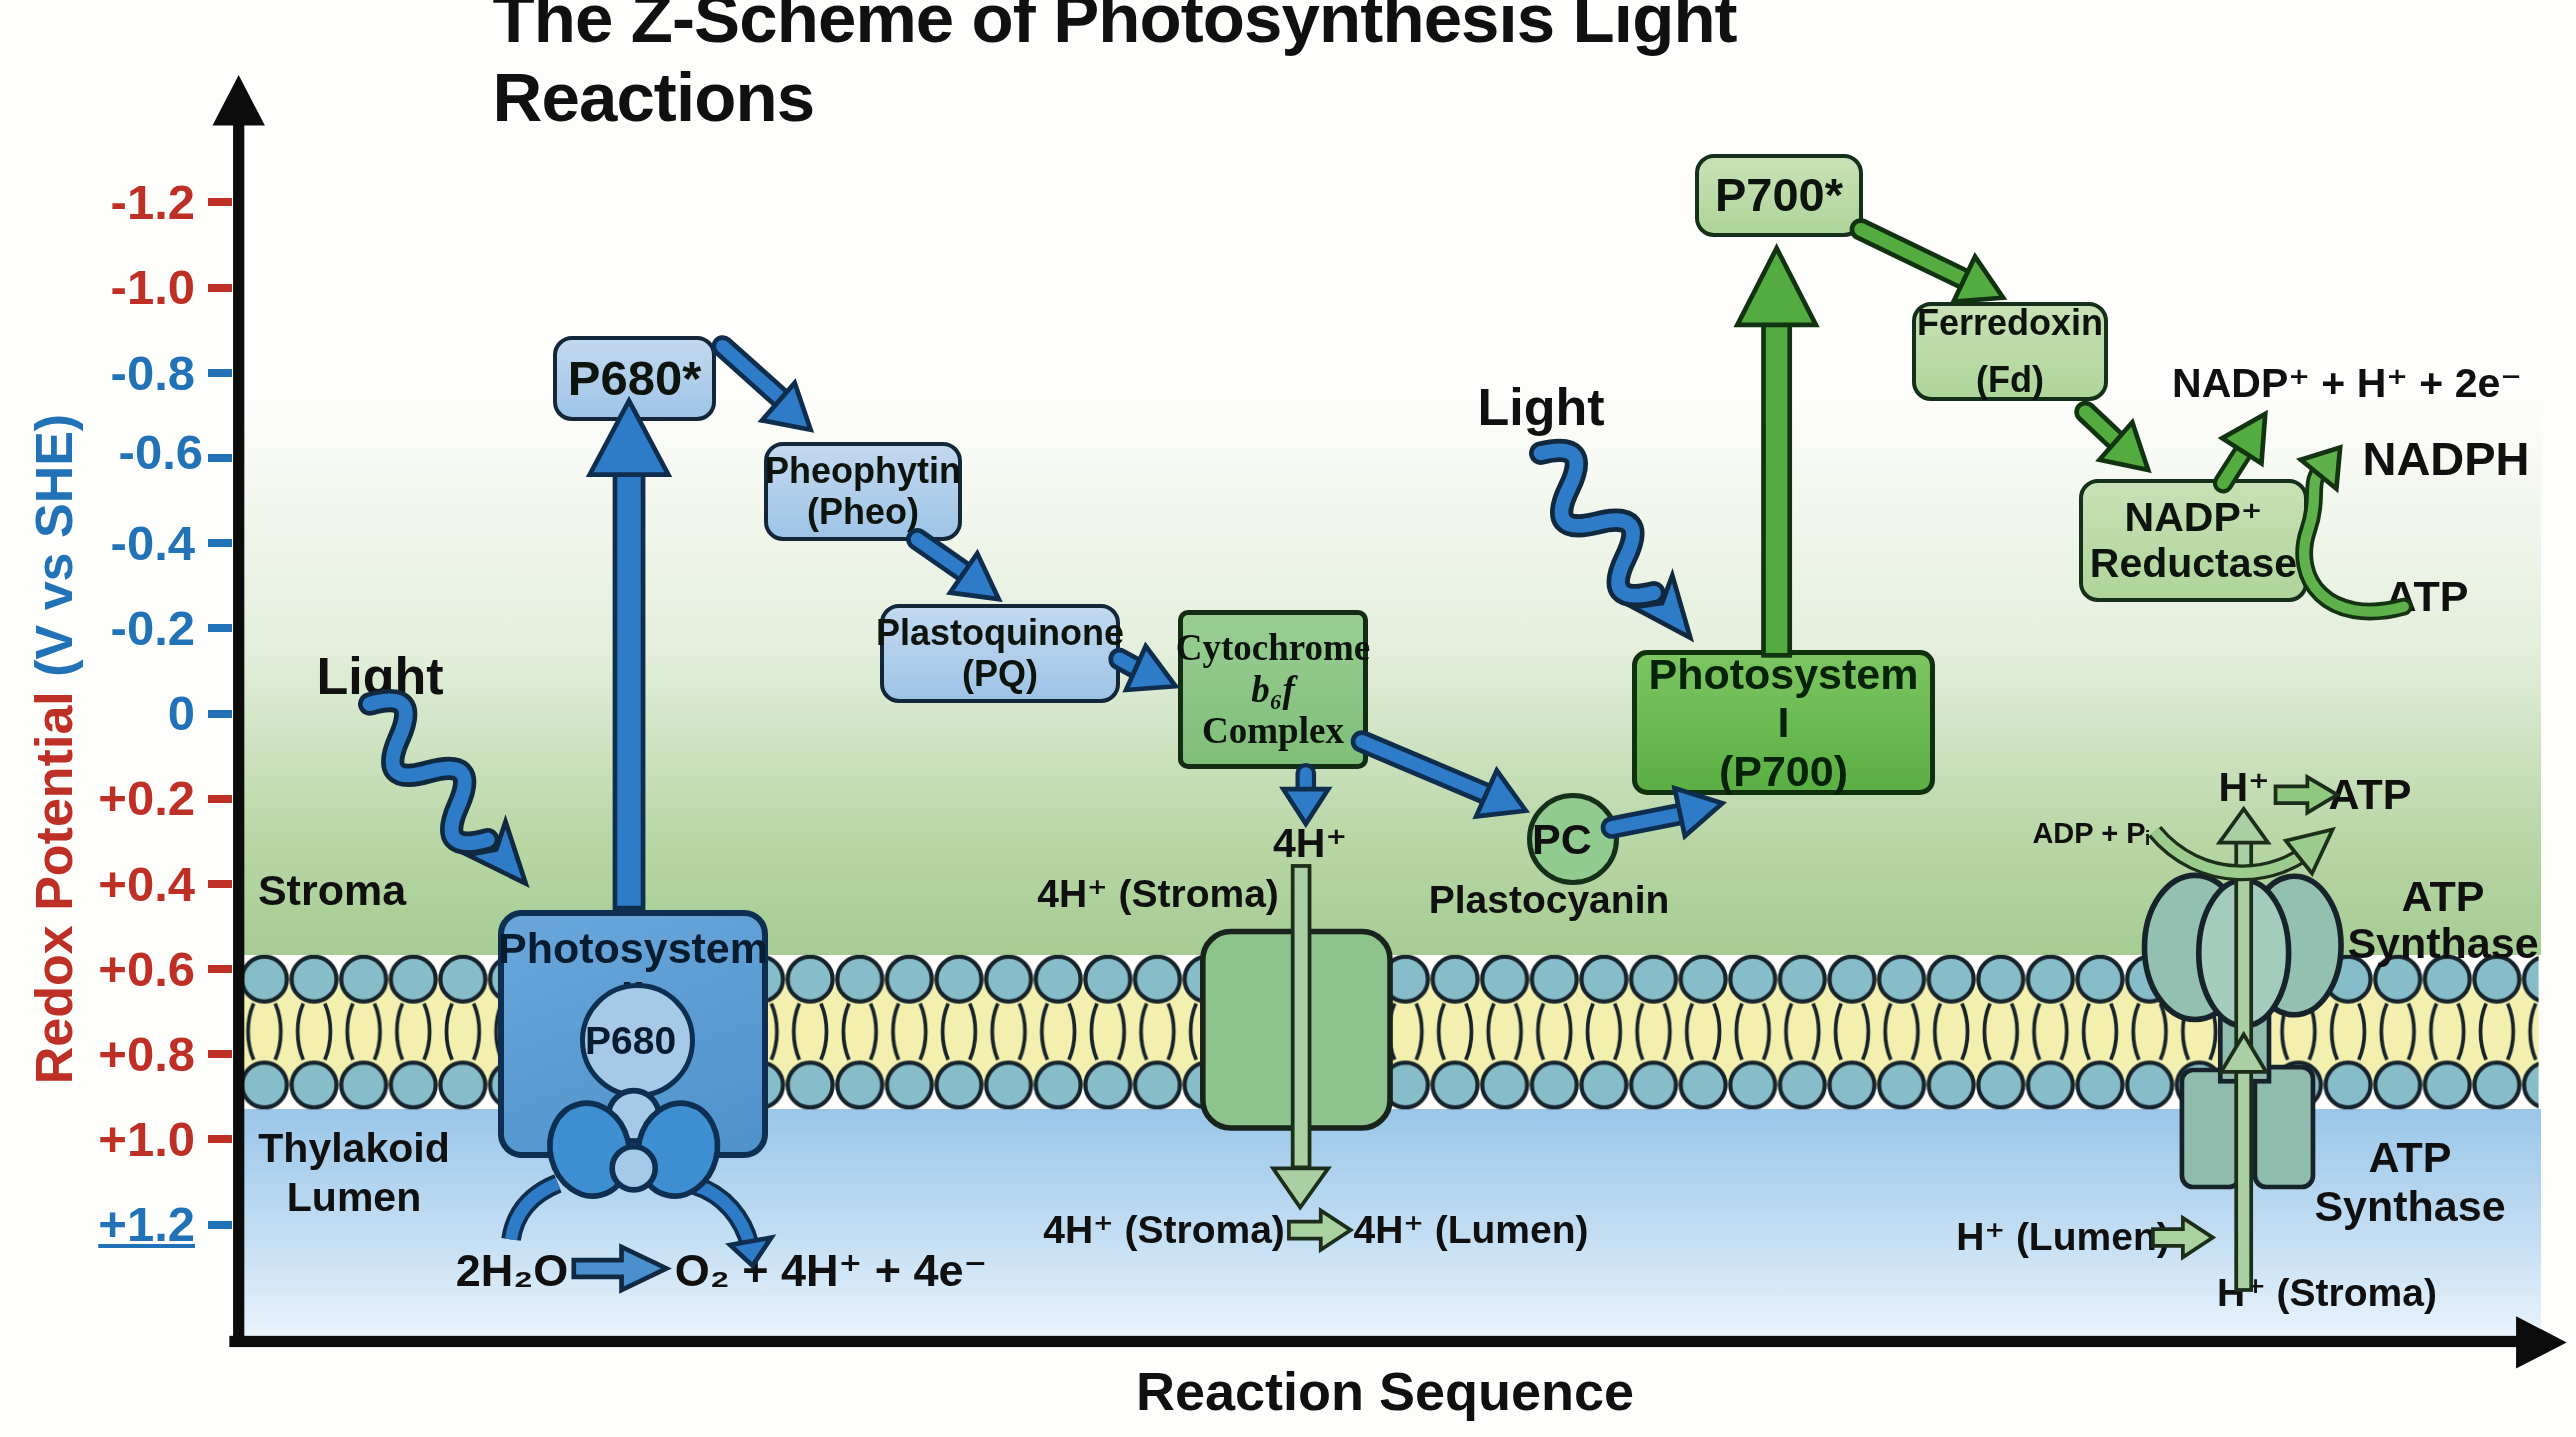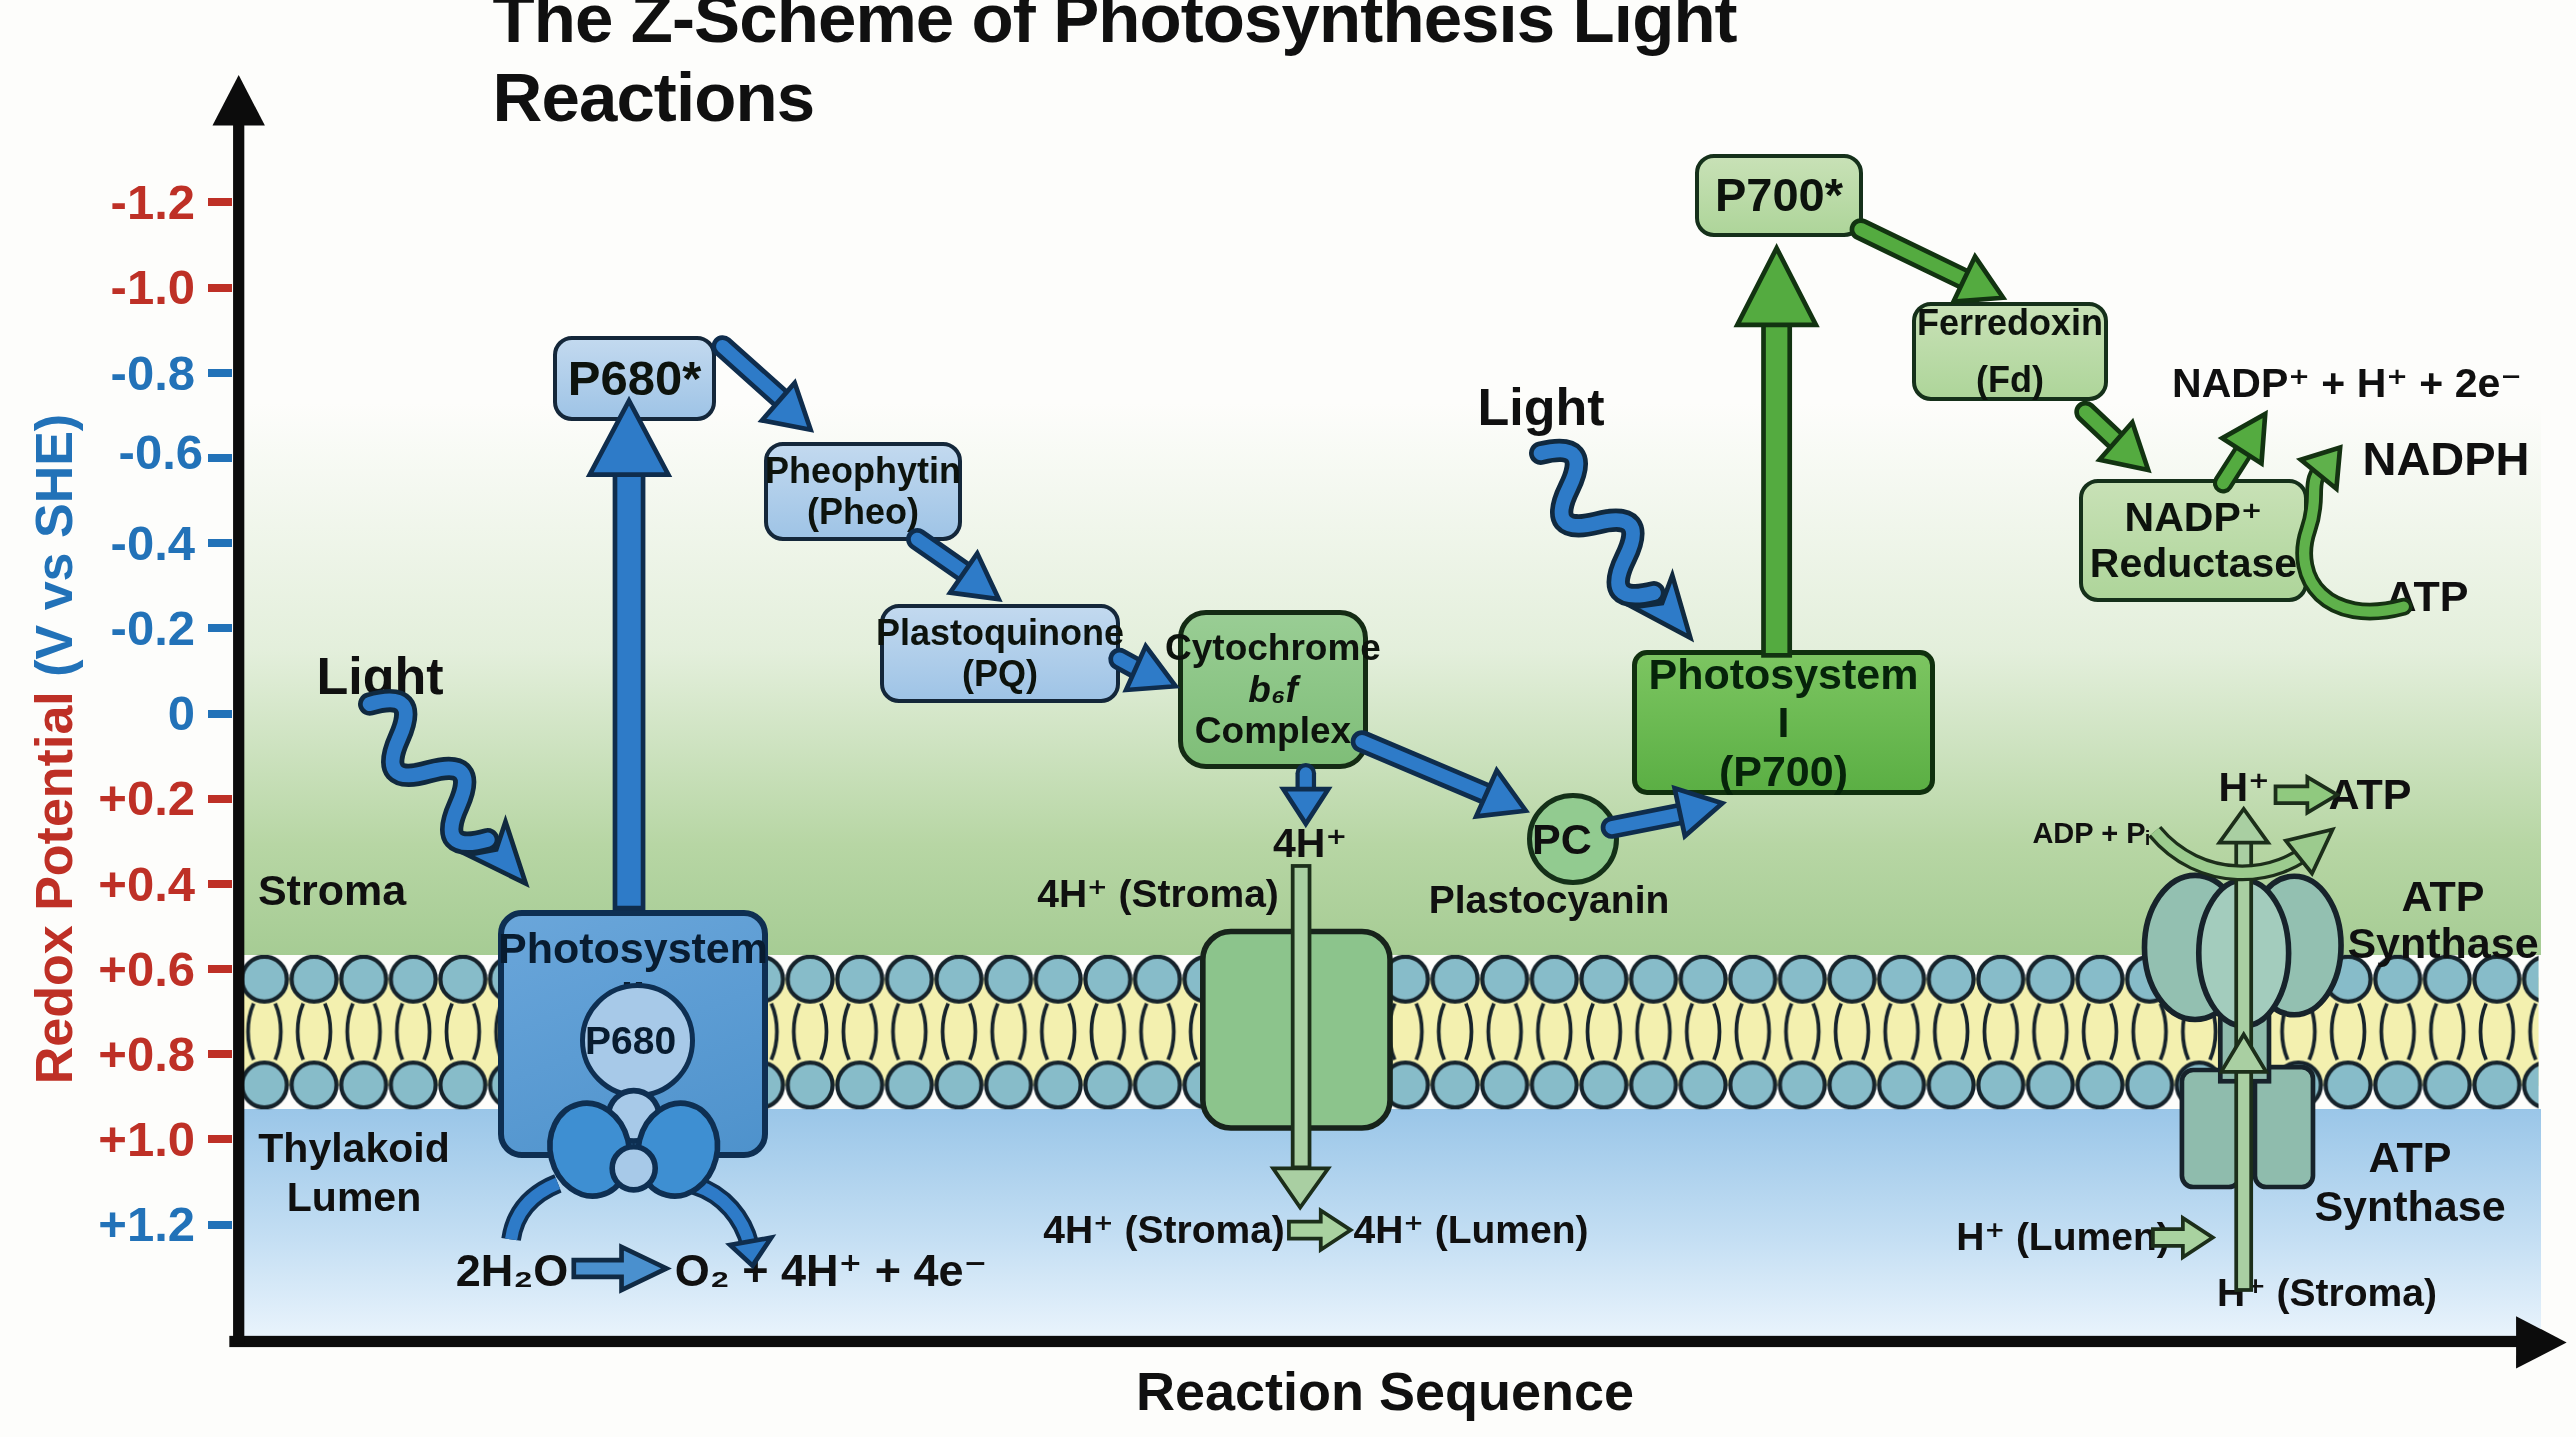--- a/index.html
+++ b/index.html
@@ -23,21 +23,21 @@
   .stroma-bg{left:240px;top:403px;width:2301px;height:552px;
     background:linear-gradient(180deg,rgba(206,227,193,0) 0%,rgba(206,227,193,.55) 45%,#b7d6a4 80%,#a6cc94 100%);}
   .lumen-bg{left:240px;top:1109px;width:2301px;height:231px;
     background:linear-gradient(180deg,#9ac6e8 0%,#c3def3 55%,#eaf4fc 100%);}
   svg.layer{position:absolute;left:0;top:0;z-index:1;}
   svg.toplayer{z-index:3;pointer-events:none;}
   .lbl{position:absolute;z-index:2;font-weight:bold;white-space:nowrap;transform:translate(-50%,-50%);line-height:1.05;text-align:center;}
   .box{position:absolute;z-index:2;display:flex;flex-direction:column;align-items:center;justify-content:center;
        font-weight:bold;text-align:center;line-height:1.12;color:#0d130d;}
   .box.blue-light{background:linear-gradient(180deg,#c2d9ef,#9fc4e6);border:4.7px solid #14273a;border-radius:19px;}
-  .box.green-med{background:linear-gradient(180deg,#99cd94,#7fbe78);border:5.6px solid #142b14;border-radius:28px;}
+  .box.green-med{background:linear-gradient(180deg,#99cd94,#7fbe78);border:5.6px solid #142b14;border-radius:10px;font-family:Liberation Serif, serif;}
   .box.green-light{background:linear-gradient(180deg,#c8e1b6,#aed59a);border:4.7px solid #15301a;border-radius:19px;}
   .box.green-strong{background:linear-gradient(180deg,#7cc561,#5baf44);border:5.6px solid #10300e;border-radius:22.5px;}
   .box.blue-strong{background:linear-gradient(160deg,#6aa6da,#4e92cc);border:6.6px solid #0e2f52;border-radius:24px;color:#081c30;}
   .circle{position:absolute;z-index:2;border-radius:50%;display:flex;align-items:center;justify-content:flex-start;font-weight:bold;}
   .tick{position:absolute;z-index:2;height:7.5px;width:24px;}
   .tick-lbl{position:absolute;z-index:2;font-weight:bold;font-size:49px;transform:translate(-100%,-50%);text-align:center;}
   .ylab{position:absolute;z-index:2;left:54px;top:749px;transform:translate(-50%,-50%) rotate(-90deg);
         font-weight:bold;font-size:52px;white-space:nowrap;}
   .title{position:absolute;z-index:2;left:1187px;top:58px;transform:translate(-50%,-50%);
          font-weight:bold;font-size:69px;letter-spacing:-0.9px;}
@@ -109,21 +109,21 @@
       <div class="tick-lbl" style="left: 195px; top: 798px; color: var(--red);">+0.2</div>
       <div class="tick" style="left: 208px; top: 880px; background: var(--red);"></div>
       <div class="tick-lbl" style="left: 195px; top: 884px; color: var(--red);">+0.4</div>
       <div class="tick" style="left: 208px; top: 965px; background: var(--red);"></div>
       <div class="tick-lbl" style="left: 195px; top: 969px; color: var(--red);">+0.6</div>
       <div class="tick" style="left: 208px; top: 1050px; background: var(--red);"></div>
       <div class="tick-lbl" style="left: 195px; top: 1054px; color: var(--red);">+0.8</div>
       <div class="tick" style="left: 208px; top: 1135px; background: var(--red);"></div>
       <div class="tick-lbl" style="left: 195px; top: 1139px; color: var(--red);">+1.0</div>
       <div class="tick" style="left: 208px; top: 1221px; background: var(--blue);"></div>
-      <div class="tick-lbl" style="left: 195px; top: 1224px; color: var(--blue);">+1.2</div>
+      <div class="tick-lbl" style="left: 195px; top: 1224px; color: var(--blue); text-decoration: underline;">+1.2</div>
     </div>
 
   <div class="lbl" style="left:332px;top:891px;font-size:43px;">Stroma</div>
   <div class="lbl" style="left:354px;top:1149px;font-size:41px;">Thylakoid</div>
   <div class="lbl" style="left:354px;top:1198px;font-size:41px;">Lumen</div>
   <div class="lbl" style="left:380px;top:676px;font-size:52px;">Light</div>
   <div class="lbl" style="left:1541px;top:407px;font-size:52px;">Light</div>
 
   <div class="box blue-light" style="left:553px;top:316px;width:155px;height:77px;font-size:49px;margin-top:20px;">
     <span>P680*</span>

